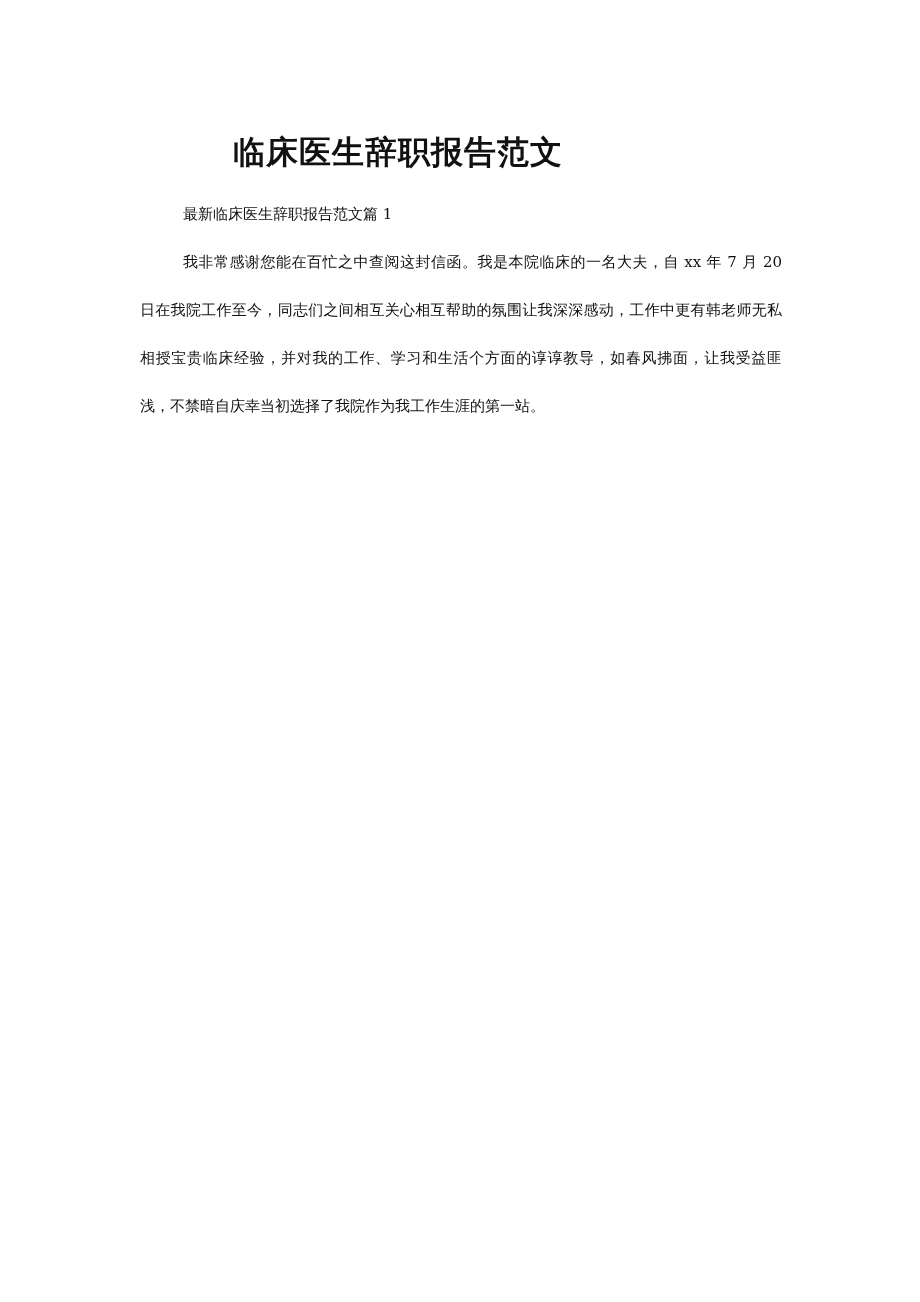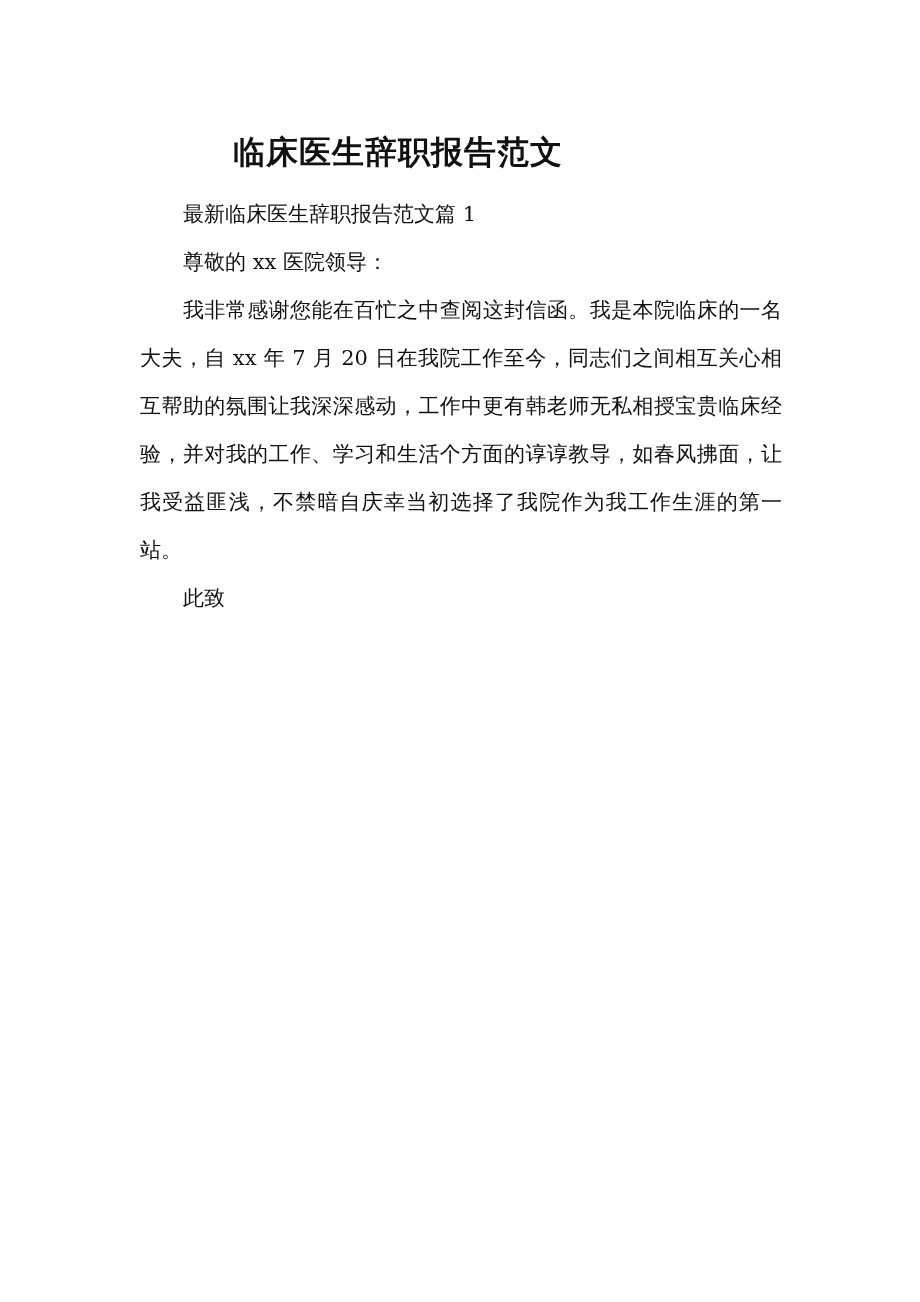--- a/index.html
+++ b/index.html
@@ -2,28 +2,26 @@
 <html><head>
 <meta charset="utf-8">
 <style>
   html, body { margin: 0; padding: 0; background: #ffffff; }
   body { width: 920px; height: 1302px; position: relative; overflow: hidden;
          font-family: "DejaVu Serif", "Liberation Serif", serif; color: #111111; }
   .page { position: absolute; left: 0; top: 0; width: 920px; height: 1302px; background: #ffffff; }
   .title { position: absolute; top: 128px; left: 0; width: 796px; text-align: center;
            font-size: 32px; font-weight: bold; letter-spacing: 1px; line-height: 48px; margin: 0; }
   .body { position: absolute; left: 140px; top: 190px; width: 642px; }
-  .p { margin: 0; font-size: 21px; line-height: 48px; text-align: justify; text-justify: inter-character; }
+  .p { margin: 0; font-size: 15px; line-height: 48px; text-align: justify; text-justify: inter-character; }
   .indent { text-indent: 43px; }
 </style>
 </head>
 <body>
 
 <div class="page">
   <h1 class="title">临床医生辞职报告范文</h1>
 
   <div class="body">
     <p class="p indent">最新临床医生辞职报告范文篇 1</p>
-    <p class="p indent">尊敬的 xx 医院领导：</p>
     <p class="p indent">我非常感谢您能在百忙之中查阅这封信函。我是本院临床的一名大夫，自 xx 年 7 月 20 日在我院工作至今，同志们之间相互关心相互帮助的氛围让我深深感动，工作中更有韩老师无私相授宝贵临床经验，并对我的工作、学习和生活个方面的谆谆教导，如春风拂面，让我受益匪浅，不禁暗自庆幸当初选择了我院作为我工作生涯的第一站。</p>
-    <p class="p indent">此致</p>
   </div>
 </div>
 
 </body></html>

